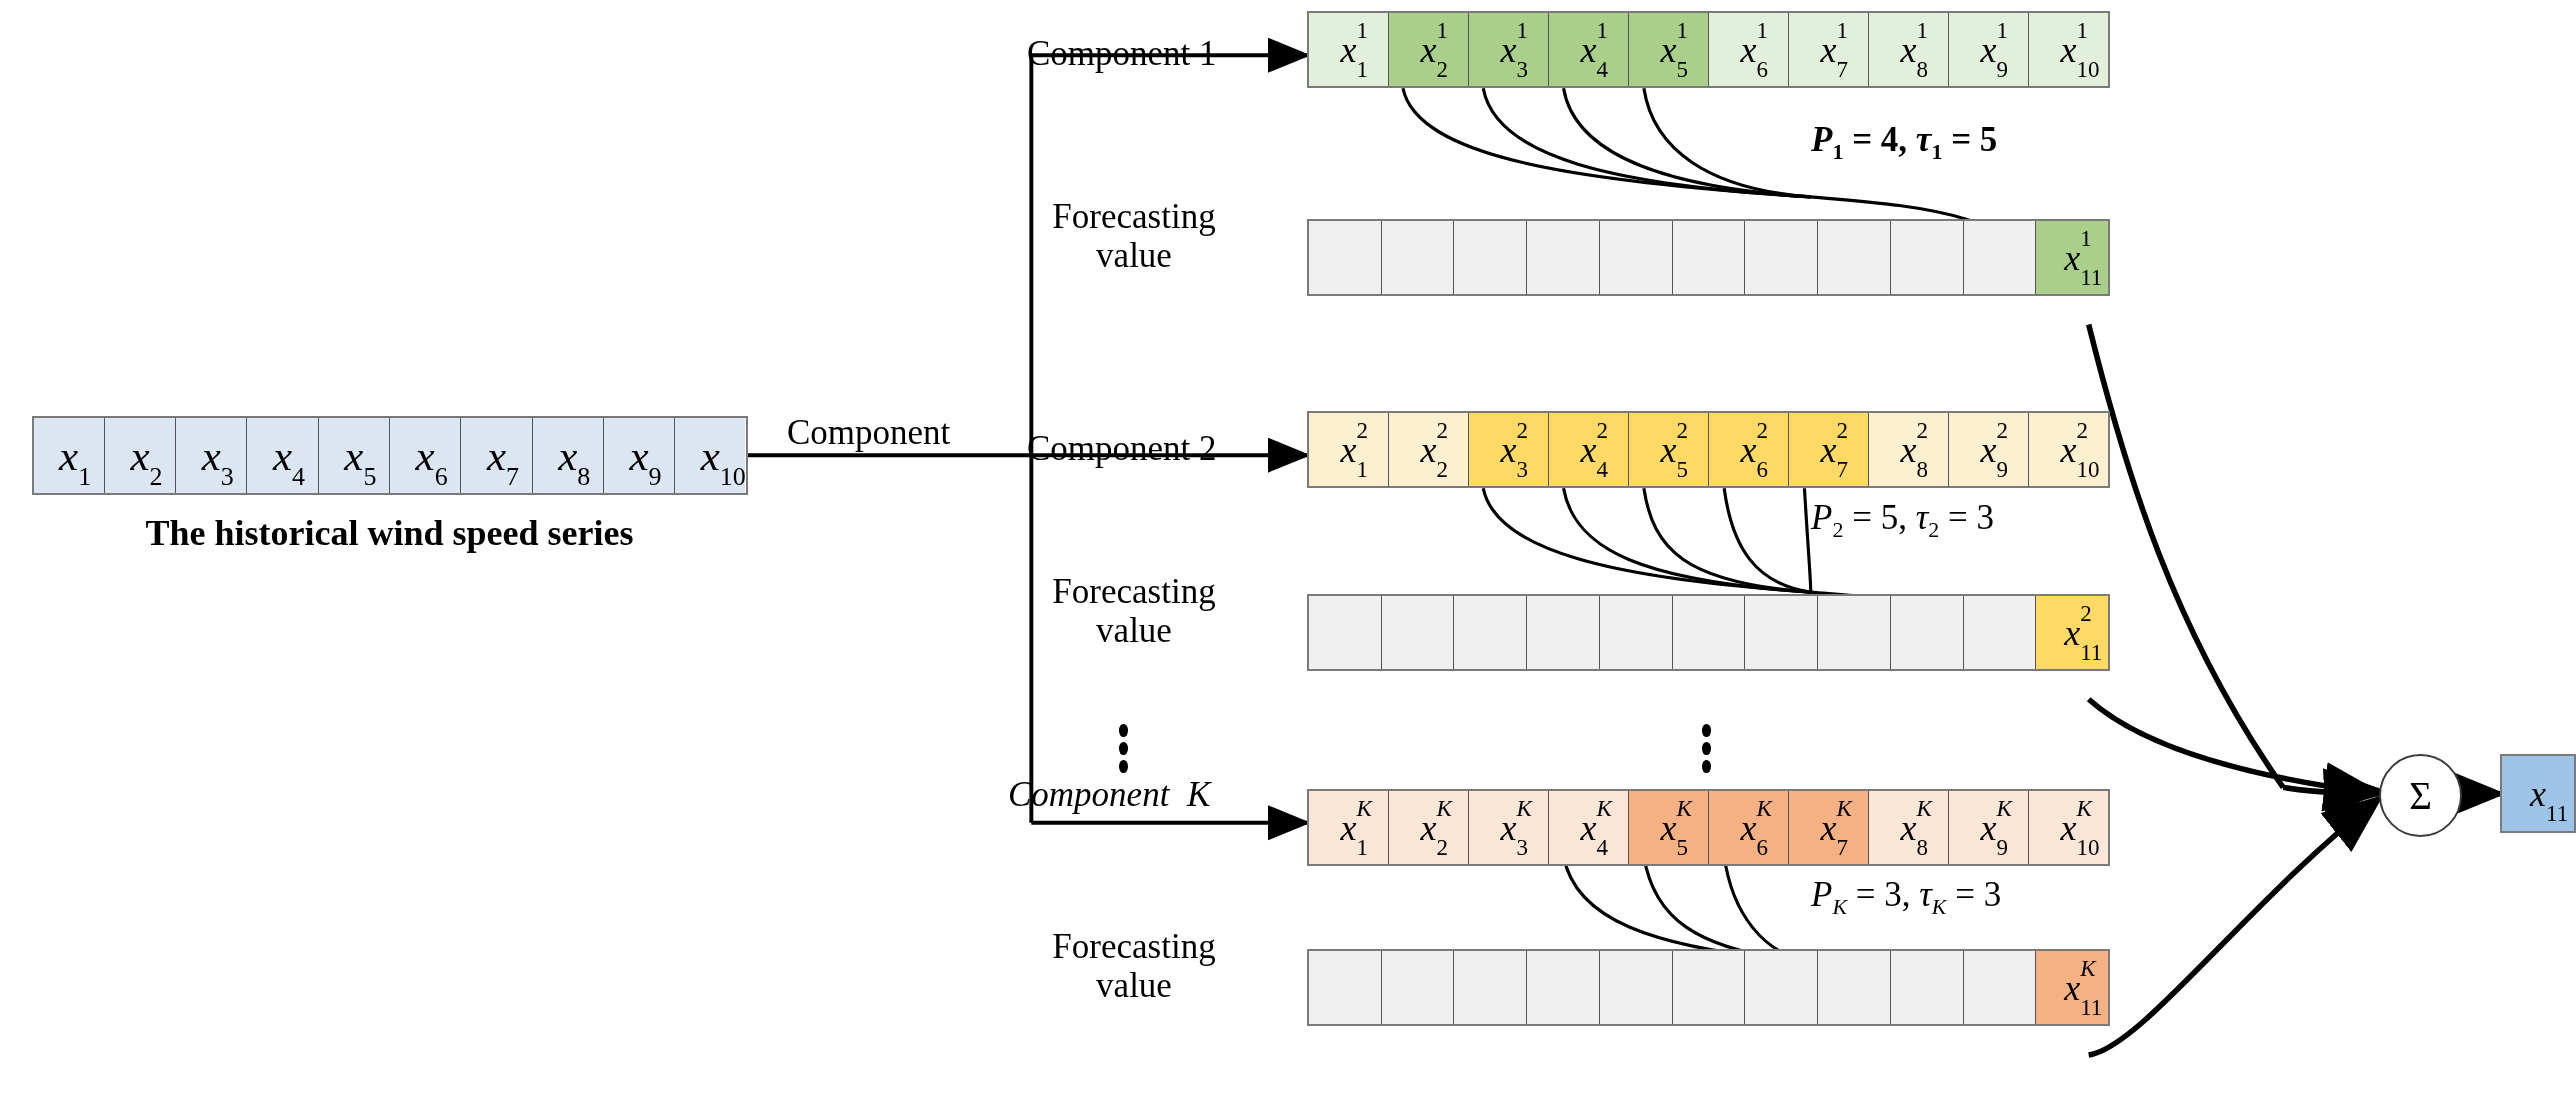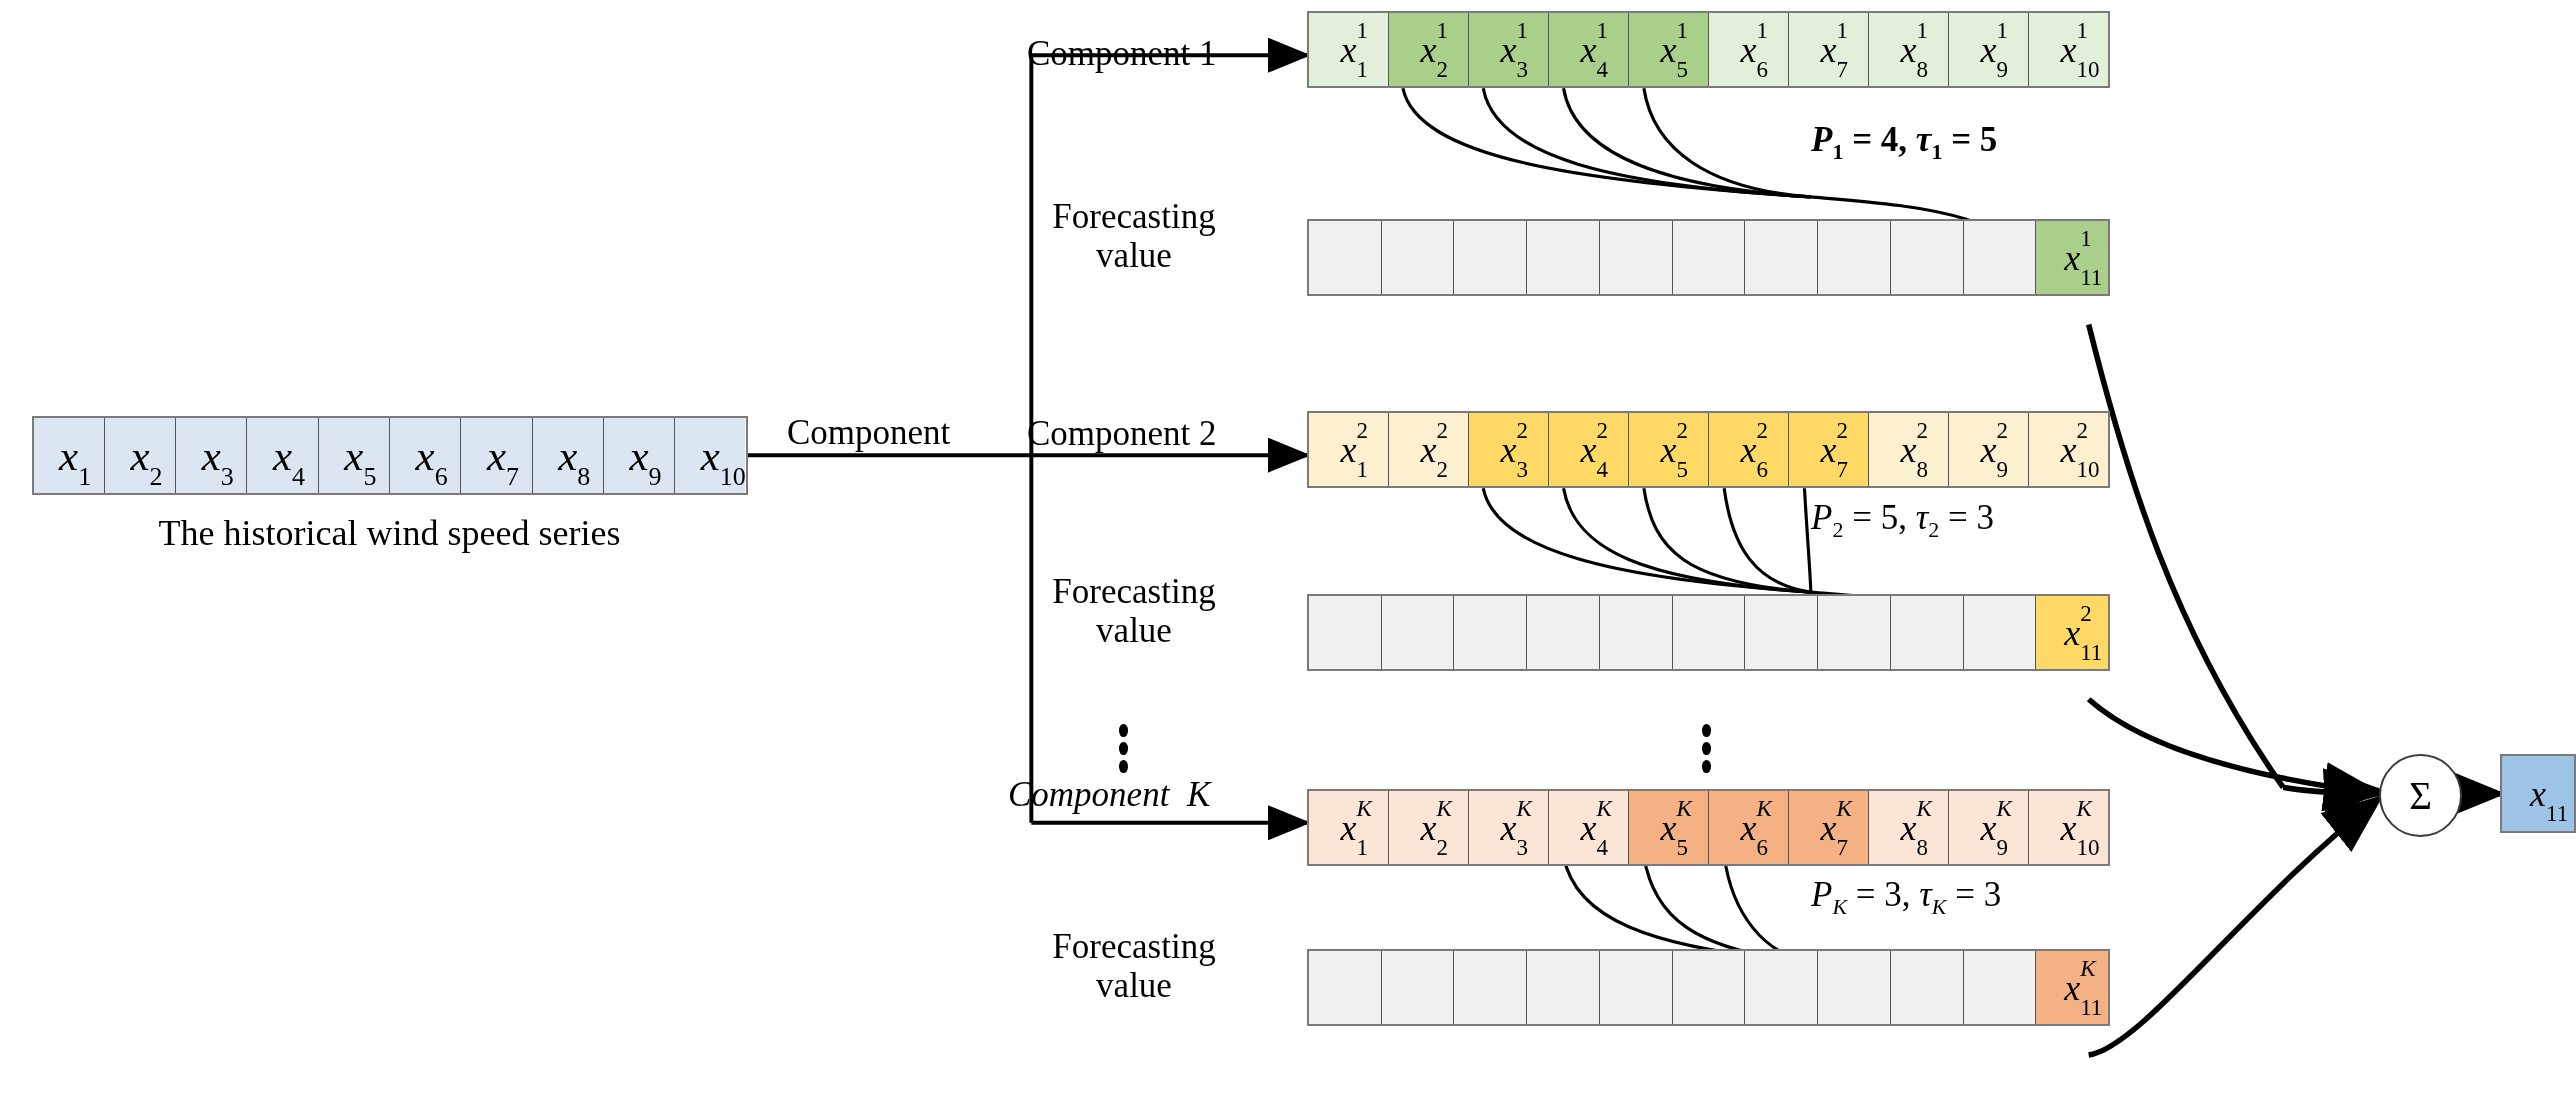--- a/index.html
+++ b/index.html
@@ -129,21 +129,21 @@
         <span class="mt"><span class="base">x</span><span class="sub">8</span></span>
       </div>
       <div class="cell" style="flex: 1 1 0px; background: rgb(220, 230, 242);">
         <span class="mt"><span class="base">x</span><span class="sub">9</span></span>
       </div>
       <div class="cell" style="flex: 1 1 0px; background: rgb(220, 230, 242);">
         <span class="mt"><span class="base">x</span><span class="sub">10</span></span>
       </div>
     </div>
 
-  <div class="caption" style="left:31.5px;top:512px;width:716px;text-align:center;">The historical wind speed series</div>
+  <div class="caption" style="left:31.5px;top:512px;width:716px;text-align:center;font-weight:bold;">The historical wind speed series</div>
 
   <div class="lbl" style="left:787px;top:413px;">Component</div>
 
   <div class="lbl" style="left:1027px;top:6.3px;margin-top:28px;">Component 1</div>
   <div class="cellrow" id="comp-row-0" style="left:1307px;top:11px;width:803px;height:77px;">
       <div class="cell" style="flex: 1 1 0px; background: rgb(226, 239, 218);">
         <span class="mt small"><span class="base">x</span><span class="sub">1</span><span class="sup">1</span></span>
       </div>
       <div class="cell" style="flex: 1 1 0px; background: rgb(169, 207, 139);">
         <span class="mt small"><span class="base">x</span><span class="sub">2</span><span class="sup">1</span></span>
@@ -185,21 +185,21 @@
       <div class="cell" style="flex: 1 1 0px; background: rgb(240, 240, 240);"></div>
       <div class="cell" style="flex: 1 1 0px; background: rgb(240, 240, 240);"></div>
       <div class="cell" style="flex: 1 1 0px; background: rgb(240, 240, 240);"></div>
       <div class="cell" style="flex: 1 1 0px; background: rgb(240, 240, 240);"></div>
       <div class="cell" style="flex: 1 1 0px; background: rgb(240, 240, 240);"></div>
       <div class="cell" style="flex: 1 1 0px; background: rgb(169, 207, 139);">
         <span class="mt small"><span class="base">x</span><span class="sub">11</span><span class="sup">1</span></span>
       </div>
     </div>
 
-  <div class="lbl" style="left:1027px;top:414px;font-family:Liberation Serif, serif;">Component 2</div>
+  <div class="lbl" style="left:1027px;top:429px;font-family:Liberation Serif, serif;">Component 2</div>
   <div class="cellrow" id="comp-row-1" style="left:1307px;top:411px;width:803px;height:77px;">
       <div class="cell" style="flex: 1 1 0px; background: rgb(253, 240, 208);">
         <span class="mt small"><span class="base">x</span><span class="sub">1</span><span class="sup">2</span></span>
       </div>
       <div class="cell" style="flex: 1 1 0px; background: rgb(253, 240, 208);">
         <span class="mt small"><span class="base">x</span><span class="sub">2</span><span class="sup">2</span></span>
       </div>
       <div class="cell" style="flex: 1 1 0px; background: rgb(255, 217, 102);">
         <span class="mt small"><span class="base">x</span><span class="sub">3</span><span class="sup">2</span></span>
       </div>

